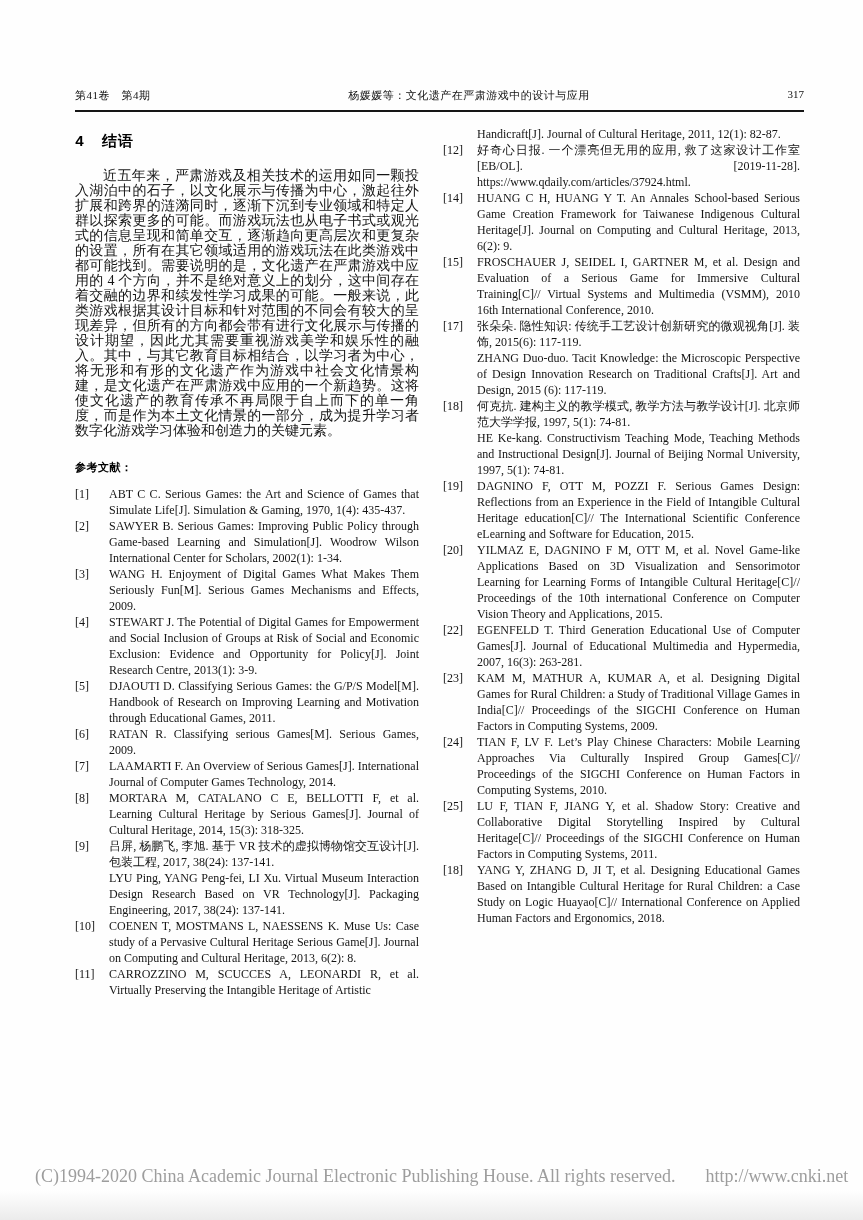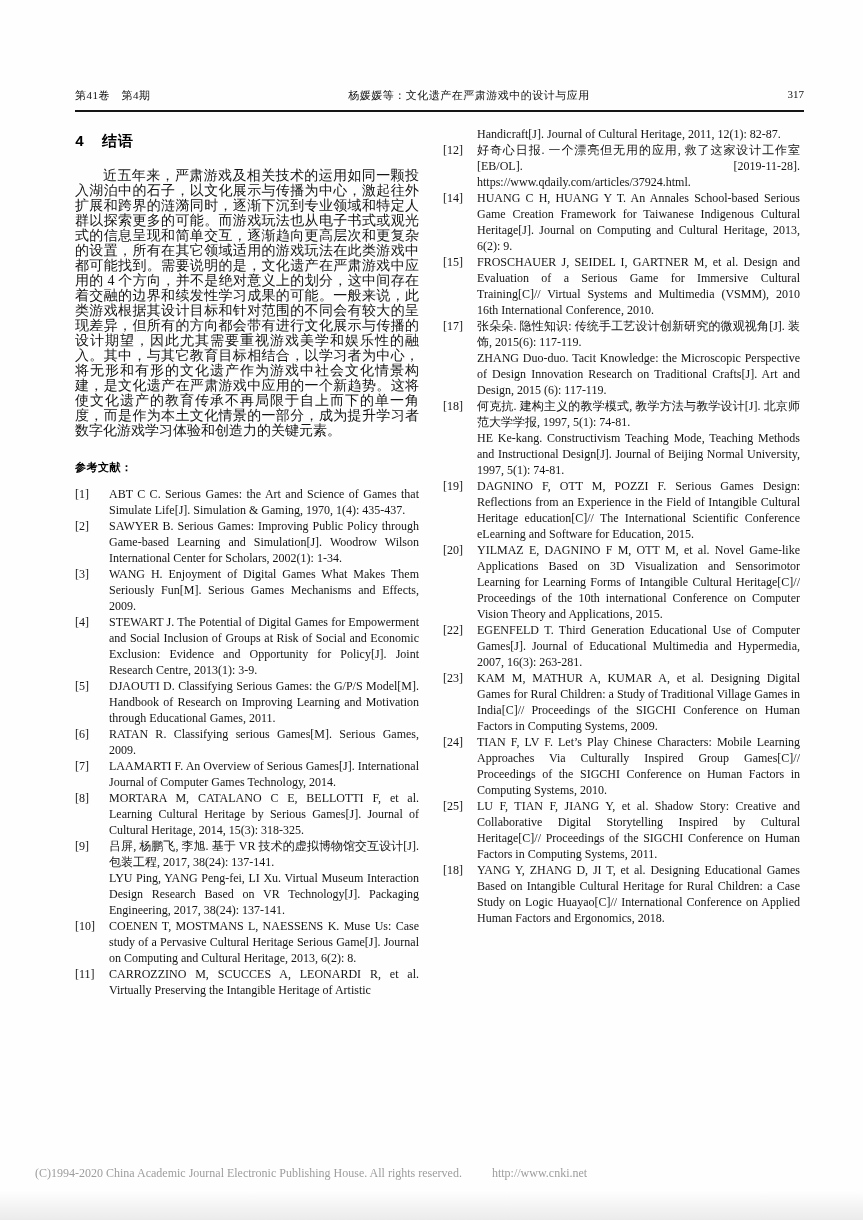--- a/index.html
+++ b/index.html
@@ -51,21 +51,21 @@
   }
 
   .ref-list { font-size: 12px; line-height: 16px; color: #141414; }
   .ref-item { display: flex; justify-content: flex-end; }
   .ref-num  { flex: 0 0 34px; width: 34px; }
   .ref-body { flex: 1 1 auto; min-width: 0; }
   .ref-text { text-align: justify; }
 
   .page-footer {
     position: absolute; left: 35px; top: 1166px; width: 810px;
-    font-size: 12px; color: #9d9d9d;
+    font-size: 18px; color: #9d9d9d;
     display: flex; align-items: baseline;
     white-space: nowrap;
   }
   .page-footer .cnki-url { margin-left: 30px; }
 
   .bottom-shade {
     position: absolute; left: 0; top: 1190px; width: 863px; height: 30px;
     background: linear-gradient(#ffffff, #ebebeb);
   }
 </style>

